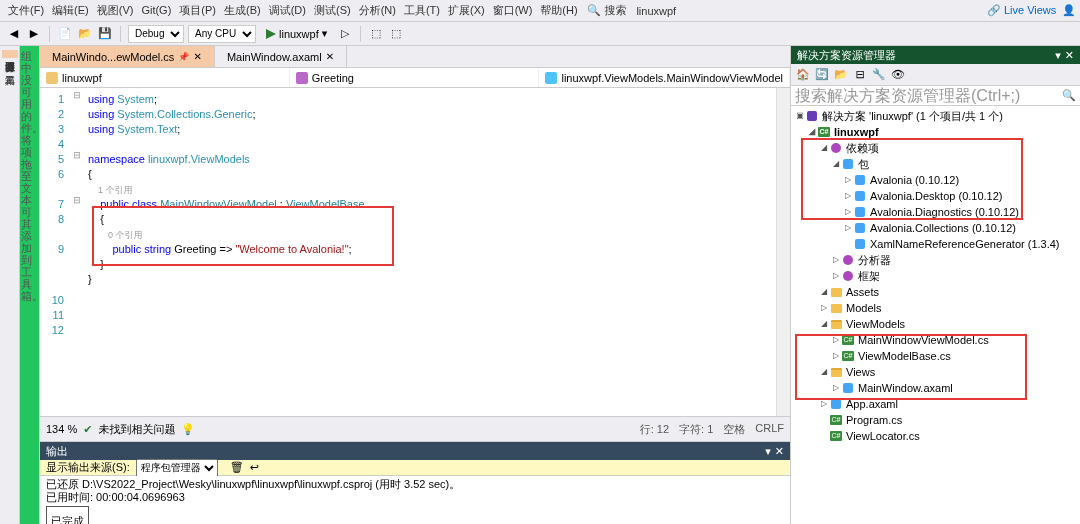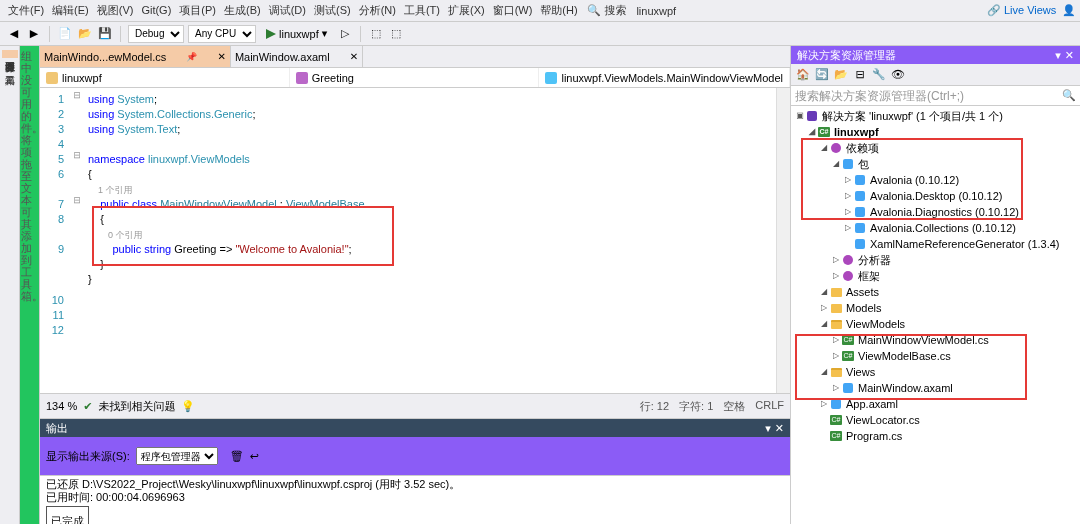--- a/index.html
+++ b/index.html
@@ -20,21 +20,21 @@
 
 .content-row { display: flex; flex: 1; min-height: 0; }
 
 .left-gutter { width: 20px; background: #eeeef2; border-right: 1px solid #ccc; display: flex; flex-direction: column; align-items: center; padding-top: 4px; gap: 6px; }
 .left-gutter .vtab { writing-mode: vertical-rl; font-size: 10px; color: #333; padding: 4px 1px; cursor: pointer; }
 .left-gutter .vtab.active { background: #f5cba7; }
 
 .middle-col { display: flex; flex-direction: column; flex: 1; min-width: 0; }
 
 .tab-bar { display: flex; height: 22px; background: #eeeef2; border-bottom: 1px solid #ccc; }
-.tab { padding: 3px 4px; font-size: 10px; border-right: 1px solid #ccc; cursor: pointer; display: flex; align-items: center; gap: 20px; }
+.tab { padding: 3px 12px; font-size: 10px; border-right: 1px solid #ccc; cursor: pointer; display: flex; align-items: center; gap: 4px; }
 .tab.active { background: #f5cba7; }
 .tab .close { font-size: 10px; cursor: pointer; }
 .tab .pin { font-size: 9px; }
 
 .nav-bar { display: flex; height: 20px; border-bottom: 1px solid #ccc; background: #fff; }
 .nav-bar .nb-item { flex: 1; padding: 2px 6px; font-size: 10px; border-right: 1px solid #eee; display: flex; align-items: center; gap: 4px; }
 .nav-bar .nb-item .ico { width: 12px; height: 12px; background: #f0c674; border-radius: 2px; }
 
 .editor-wrap { flex: 1; display: flex; min-height: 0; position: relative; background: #fff; }
 .line-numbers { width: 30px; background: #fff; text-align: right; padding-right: 6px; color: #2b91af; font-family: Consolas, monospace; font-size: 11px; line-height: 15px; padding-top: 4px; user-select: none; }
@@ -54,32 +54,32 @@
 .editor-scrollbar { width: 14px; background: #f0f0f0; border-left: 1px solid #ddd; }
 
 .errorlist-bar { height: 18px; background: #eeeef2; border-top: 1px solid #ccc; border-bottom: 1px solid #ccc; display: flex; align-items: center; padding: 12px 6px; font-size: 10px; gap: 12px; }
 .errorlist-bar .left { display: flex; align-items: center; gap: 6px; }
 .errorlist-bar .right { margin-left: auto; display: flex; gap: 10px; color: #555; }
 .status-ok { color: #2e7d32; }
 
 .output-panel-header { height: 18px; background: #354a5f; color: #fff; font-size: 10px; display: flex; align-items: center; padding: 0 6px; }
 .output-panel-header .right { margin-left: auto; display: flex; gap: 4px; }
 .output-panel-header .right span { cursor: pointer; }
-.output-toolbar { height: 39px; background: #8b5cf6; border-bottom: 1px solid #ccc; display: flex; align-items: center; padding: 0 6px; gap: 6px; font-size: 10px; }
+.output-toolbar { height: 16px; background: #fef9c3; border-bottom: 1px solid #ccc; display: flex; align-items: center; padding: 0 6px; gap: 6px; font-size: 10px; }
 .output-toolbar select { font-size: 10px; height: 18px; }
 .output-body { height: 48px; background: #fff; font-family: Consolas, monospace; font-size: 10px; padding: 2px 6px; line-height: 13px; overflow: hidden; }
 .output-body .boxed { border: 1px solid #555; padding: 8px 4px; display: inline-block; margin-top: 2px; }
 
 .right-panel { width: 290px; display: flex; flex-direction: column; border-left: 1px solid #ccc; background: #fff; }
-.sln-header { height: 18px; background: #8b5cf6; color: #fff; font-size: 10px; display: flex; align-items: center; padding: 0 6px; }
+.sln-header { height: 18px; background: #14532d; color: #fff; font-size: 10px; display: flex; align-items: center; padding: 0 6px; }
 .sln-header .right { margin-left: auto; display: flex; gap: 4px; }
 .sln-toolbar { height: 22px; background: #eeeef2; border-bottom: 1px solid #ccc; display: flex; align-items: center; padding: 0 4px; gap: 3px; }
 .sln-toolbar .tb-ico { width: 16px; height: 16px; cursor: pointer; display: inline-flex; align-items: center; justify-content: center; }
 .sln-search { height: 20px; border-bottom: 1px solid #ccc; display: flex; align-items: center; padding: 0 4px; }
-.sln-search input { flex: 1; border: none; font-size: 12px; outline: none; }
+.sln-search input { flex: 1; border: none; font-size: 16px; outline: none; }
 .sln-search input::placeholder { color: #999; }
 .sln-tree { flex: 1; overflow: auto; font-size: 11px; line-height: 16px; padding: 2px 0; position: relative; }
 .tree-row { display: flex; align-items: center; height: 16px; padding-left: 4px; cursor: pointer; }
 .tree-row .expand { width: 10px; font-size: 8px; color: #555; text-align: center; }
 .tree-row .icon { width: 14px; height: 14px; margin-right: 3px; display: inline-flex; align-items: center; justify-content: center; }
 .tree-row.depth-0 { padding-left: 4px; }
 .tree-row.depth-1 { padding-left: 16px; }
 .tree-row.depth-2 { padding-left: 28px; }
 .tree-row.depth-3 { padding-left: 40px; }
 .tree-row.depth-4 { padding-left: 52px; }
@@ -408,27 +408,27 @@
             <span class="icon">
               <span class="ico-pkg"></span>
             </span>
             <span>App.axaml</span>
           </div>
           <div class="tree-row depth-2">
             <span class="expand"></span>
             <span class="icon">
               <span class="ico-cs">C#</span>
             </span>
+            <span>Program.cs</span>
+          </div>
+          <div class="tree-row depth-2">
+            <span class="expand"></span>
+            <span class="icon">
+              <span class="ico-cs">C#</span>
+            </span>
             <span>ViewLocator.cs</span>
-          </div>
-          <div class="tree-row depth-2">
-            <span class="expand"></span>
-            <span class="icon">
-              <span class="ico-cs">C#</span>
-            </span>
-            <span>Program.cs</span>
           </div>
         </div>
     </div>
 
   </div>
 
 </div>
 
 </body></html>

